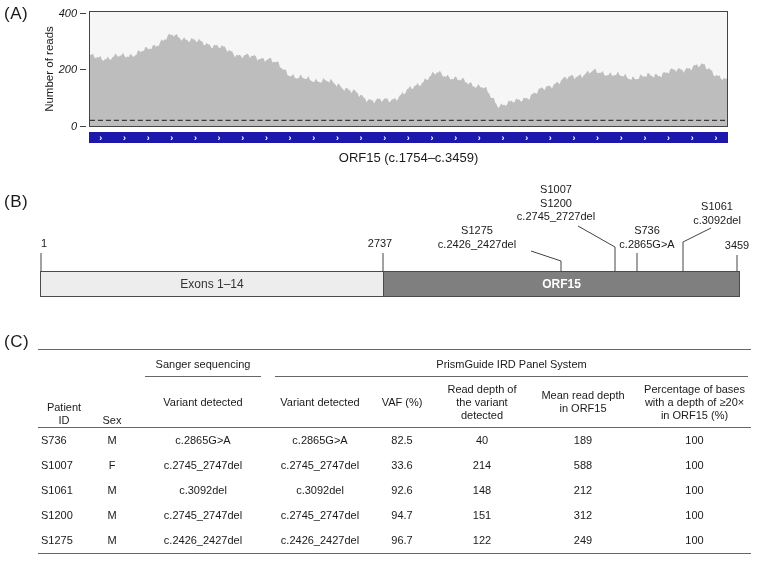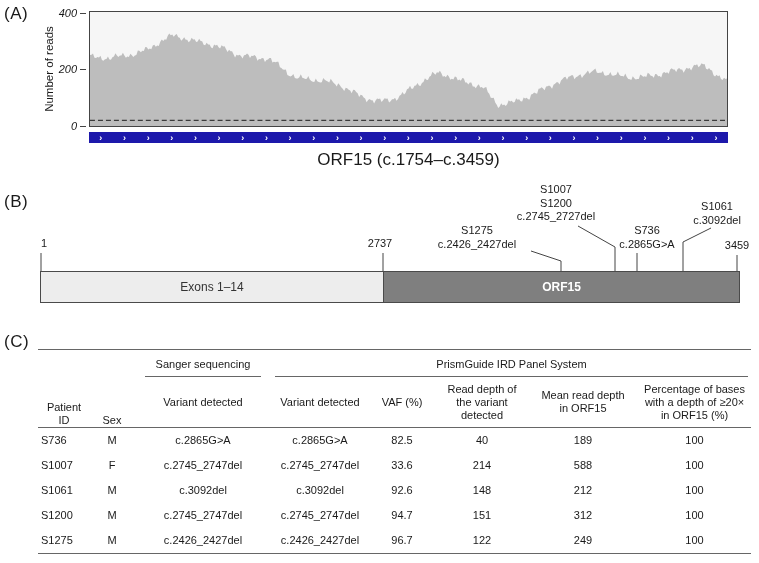--- a/index.html
+++ b/index.html
@@ -14,23 +14,23 @@
   .panel-label{font-size:17px;letter-spacing:.5px;}
   
   .plotbox{left:89px;top:11px;width:639px;height:116px;border:1px solid var(--plot-border);background:var(--plot-bg);box-sizing:border-box;}
   .plotbox svg{display:block;width:100%;height:100%;}
   .yaxis-title{left:49px;top:69px;transform:translate(-50%,-50%) rotate(-90deg);white-space:nowrap;font-size:11.5px;}
   .ytick{left:48px;width:38px;display:flex;align-items:center;justify-content:flex-end;gap:3px;transform:translateY(-50%);height:12px;font-style:italic;}
   .ytick .num{font-size:11px;}
   .ytick .mark{width:6px;height:1px;background:var(--plot-border);}
   .track{left:89px;top:132px;width:639px;height:11px;background:var(--track-blue);display:flex;align-items:center;justify-content:space-around;overflow:hidden;}
   .track span{color:#ffffff;font-size:9px;line-height:10px;font-weight:bold;}
-  .xaxis-title{left:89px;top:150px;width:639px;text-align:center;font-size:17px;}
+  .xaxis-title{left:89px;top:150px;width:639px;text-align:center;font-size:13px;}
   
-  .genebar{left:40px;top:271px;width:700px;height:32px;display:flex;box-sizing:border-box;border:1px solid var(--bar-border);}
+  .genebar{left:40px;top:271px;width:700px;height:26px;display:flex;box-sizing:border-box;border:1px solid var(--bar-border);}
   .seg{display:flex;align-items:center;justify-content:center;font-size:12px;box-sizing:border-box;height:100%;}
   .seg.light{width:343px;background:var(--exon-light);border-right:1px solid var(--bar-border);color:#333;}
   .seg.dark{flex:1;background:var(--orf15-dark);color:#fff;font-weight:bold;}
   .coordlab{font-size:11px;transform:translateX(-50%);white-space:nowrap;}
   .annot{font-size:11px;line-height:13.5px;text-align:center;transform:translateX(-50%);white-space:nowrap;}
   .leaders{left:0;top:185px;width:759px;height:112px;pointer-events:none;}
   
   table.results{left:38px;top:349px;width:713px;position:absolute;border-collapse:collapse;table-layout:fixed;
     border-top:1px solid var(--rule);border-bottom:1px solid var(--rule);font-size:11px;}
   table.results th{font-weight:normal;}

